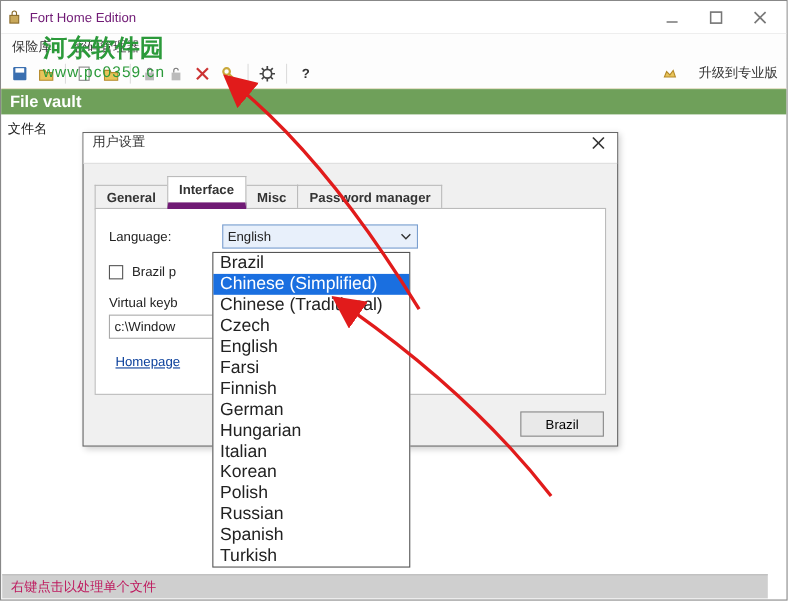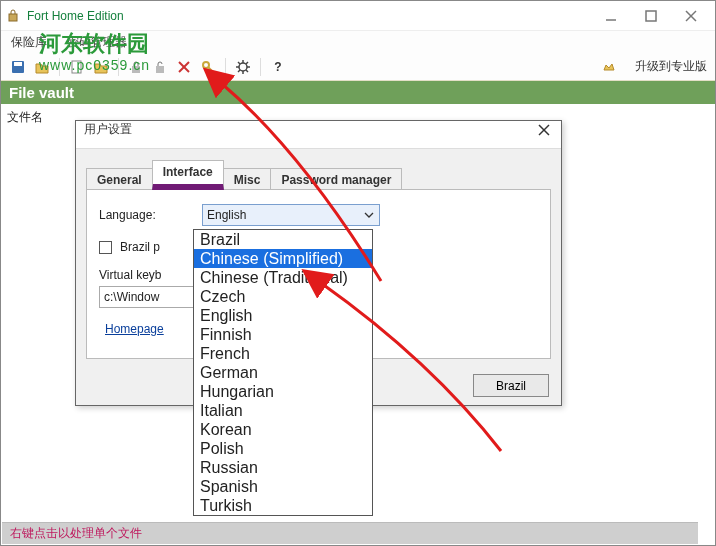--- a/index.html
+++ b/index.html
@@ -21,21 +21,21 @@
       align-items: center;
       padding: 0 4px;
       border-bottom: 1px solid #eee;
       color: #999;
     }
     .titlebar .title-icon {
       width: 16px; height: 16px;
       display: inline-flex; align-items: center; justify-content: center;
       margin-right: 6px;
     }
-    .titlebar .title-text { flex: 0 0 auto; font-size: 12px; color: #15803d; text-align: right;}
+    .titlebar .title-text { flex: 0 0 auto; font-size: 12px; color: #701a75; text-align: right;}
     .titlebar .spacer { flex: 1; }
     .titlebar .win-btn {
       width: 40px; height: 28px;
       display: inline-flex; align-items: center; justify-content: center;
       color: #555; cursor: default;
     }
     .titlebar .win-btn svg { stroke: #777; }
     .menubar {
       height: 22px;
       display: flex;
@@ -383,22 +383,22 @@
     <span>Brazil</span>
   </div>
 </div>
 
 <div class="dropdown-list" id="dropdown-list">
     <div class="opt">Brazil</div>
     <div class="opt selected">Chinese (Simplified)</div>
     <div class="opt">Chinese (Traditional)</div>
     <div class="opt">Czech</div>
     <div class="opt">English</div>
+    <div class="opt">Farsi</div>
     <div class="opt">Finnish</div>
-    <div class="opt">French</div>
     <div class="opt">German</div>
     <div class="opt">Hungarian</div>
     <div class="opt">Italian</div>
     <div class="opt">Korean</div>
     <div class="opt">Polish</div>
     <div class="opt">Russian</div>
     <div class="opt">Spanish</div>
     <div class="opt">Turkish</div>
   </div>
 

